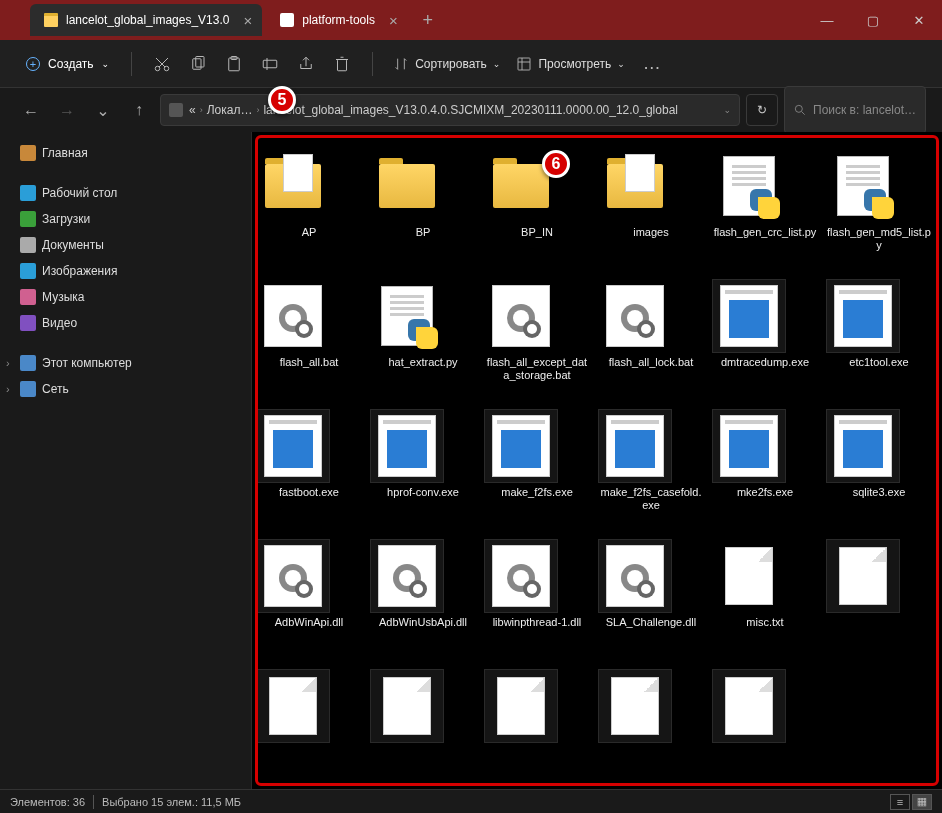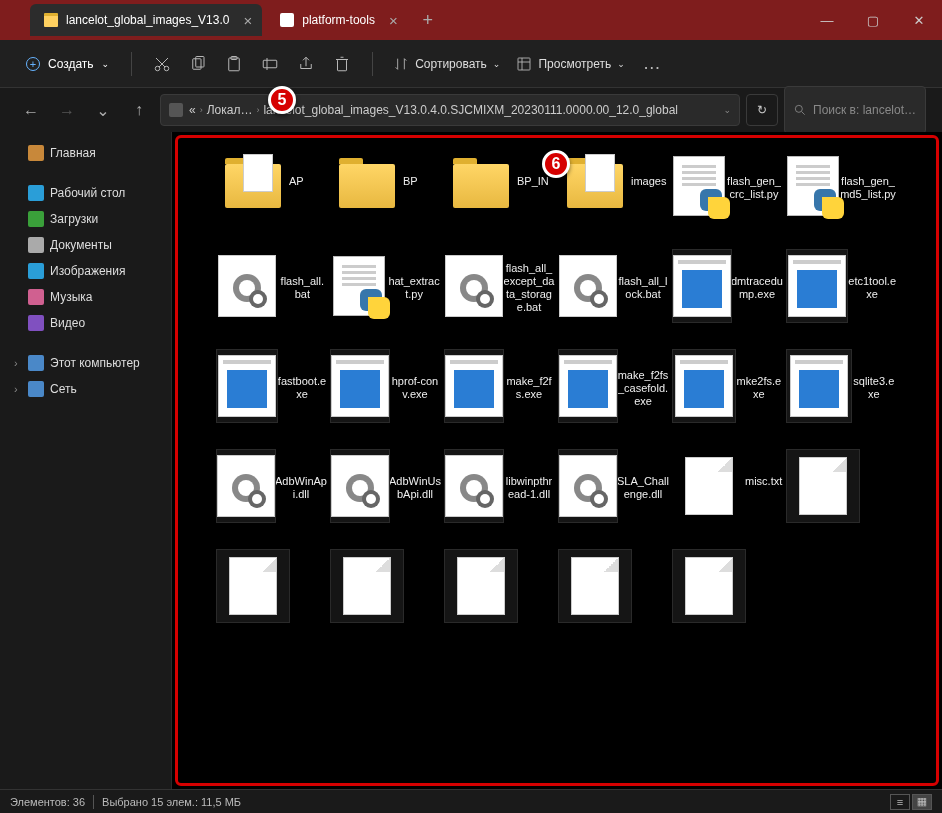--- a/index.html
+++ b/index.html
@@ -27,29 +27,29 @@
   .dots { font-size: 18px; letter-spacing: 2px; color:#bbb; padding:0 10px;}
   .navrow { height: 44px; background: #1a1a1a; display: flex; align-items: center; padding: 0 16px; gap: 6px; }
   .navbtn { width: 30px; height: 30px; display: flex; align-items: center; justify-content: center; color: #aaa; font-size: 16px; }
   .addressbar { flex: 1; height: 32px; background: #2a2a2a; border: 1px solid #3a3a3a; border-radius: 4px; display: flex; align-items: center; padding: 0 8px; color: #ccc; font-size: 12px; }
   .addressbar .drive { width:14px; height:14px; background:#555; border-radius:2px; margin-right:6px; display:inline-block;}
   .addressbar .sep { margin: 0 4px; color: #888; font-size:9px;}
   .refreshbtn { width: 32px; height: 32px; border: 1px solid #3a3a3a; border-radius: 4px; display: flex; align-items: center; justify-content: center; color: #ccc; }
   .searchbox { width: 142px; height: 48px; background: #2a2a2a; border: 1px solid #3a3a3a; border-radius: 4px; display: flex; align-items: center; padding: 0 8px; color: #888; font-size: 12px; }
   .searchbox svg { width:14px; height:14px; margin-right:6px; stroke:#888; fill:none; stroke-width:1.5;}
   .content { display: flex; height: calc(100% - 40px - 48px - 44px - 24px); }
-  .sidebar { width: 172px; background: #1a1a1a; padding: 8px 12px; overflow: hidden; border-right:1px solid #2a2a2a;}
+  .sidebar { width: 252px; background: #1a1a1a; padding: 8px 4px; overflow: hidden; border-right:1px solid #2a2a2a;}
   .sideitem { display: flex; align-items: center; padding: 6px 12px 6px 38px; color: #ddd; font-size: 12px; position:relative;}
   .sideitem .sicon { width: 16px; height: 16px; position:absolute; left:16px; display:inline-block; border-radius:2px;}
   .sideitem .exp { position:absolute; left:2px; color:#888; font-size:11px;}
   .sidegap { height: 14px; }
   .filepane { flex: 1; background: #000; position: relative; overflow: hidden; }
   .redbox { position: absolute; left: 3px; top: 3px; right: 3px; bottom: 3px; border: 3px solid #d60000; border-radius: 6px; pointer-events: none; z-index: 5; }
   .grid { padding: 18px 14px; display: grid; grid-template-columns: repeat(6, 110px); gap: 28px 4px; justify-content: center; }
-  .fileitem { width: 110px; display: flex; flex-direction: row; align-items: center; }
+  .fileitem { width: 110px; display: flex; flex-direction: column; }
   .fileitem.sel .thumb { outline: 1px solid #2a2a2a; background:#151515; }
   .thumb { width: 72px; height: 72px; display: flex; align-items: center; justify-content: center; position: relative; }
   .flabel { margin-top: 4px; text-align: center; color: #eee; font-size: 11px; line-height: 13px; word-break: break-all; max-width: 104px; min-height: 26px; }
   .folder-icon { width: 56px; height: 44px; background: linear-gradient(#ffd666,#e8b840); border-radius: 2px; position: relative; }
   .folder-icon::before { content:""; position:absolute; top:-6px; left:0; width:24px; height:6px; background:#e0b030; border-radius:2px 2px 0 0; }
   .folder-icon.paper::after { content:""; position:absolute; top:-10px; left:18px; width:28px; height:36px; background:#fff; border:1px solid #ccc; }
   .py-icon { width: 52px; height: 60px; background:#fff; border:1px solid #bbb; position:relative; }
   .py-icon::before { content:""; position:absolute; top:8px; left:8px; right:8px; height:3px; background:#ccc; box-shadow:0 6px 0 #ccc,0 12px 0 #ccc,0 18px 0 #ccc; }
   .py-badge { position:absolute; right:-6px; bottom:-4px; width:30px; height:30px; }
   .py-badge::before { content:""; position:absolute; width:22px; height:22px; background:#3776ab; border-radius:6px 6px 0 6px; top:0; left:0;}

